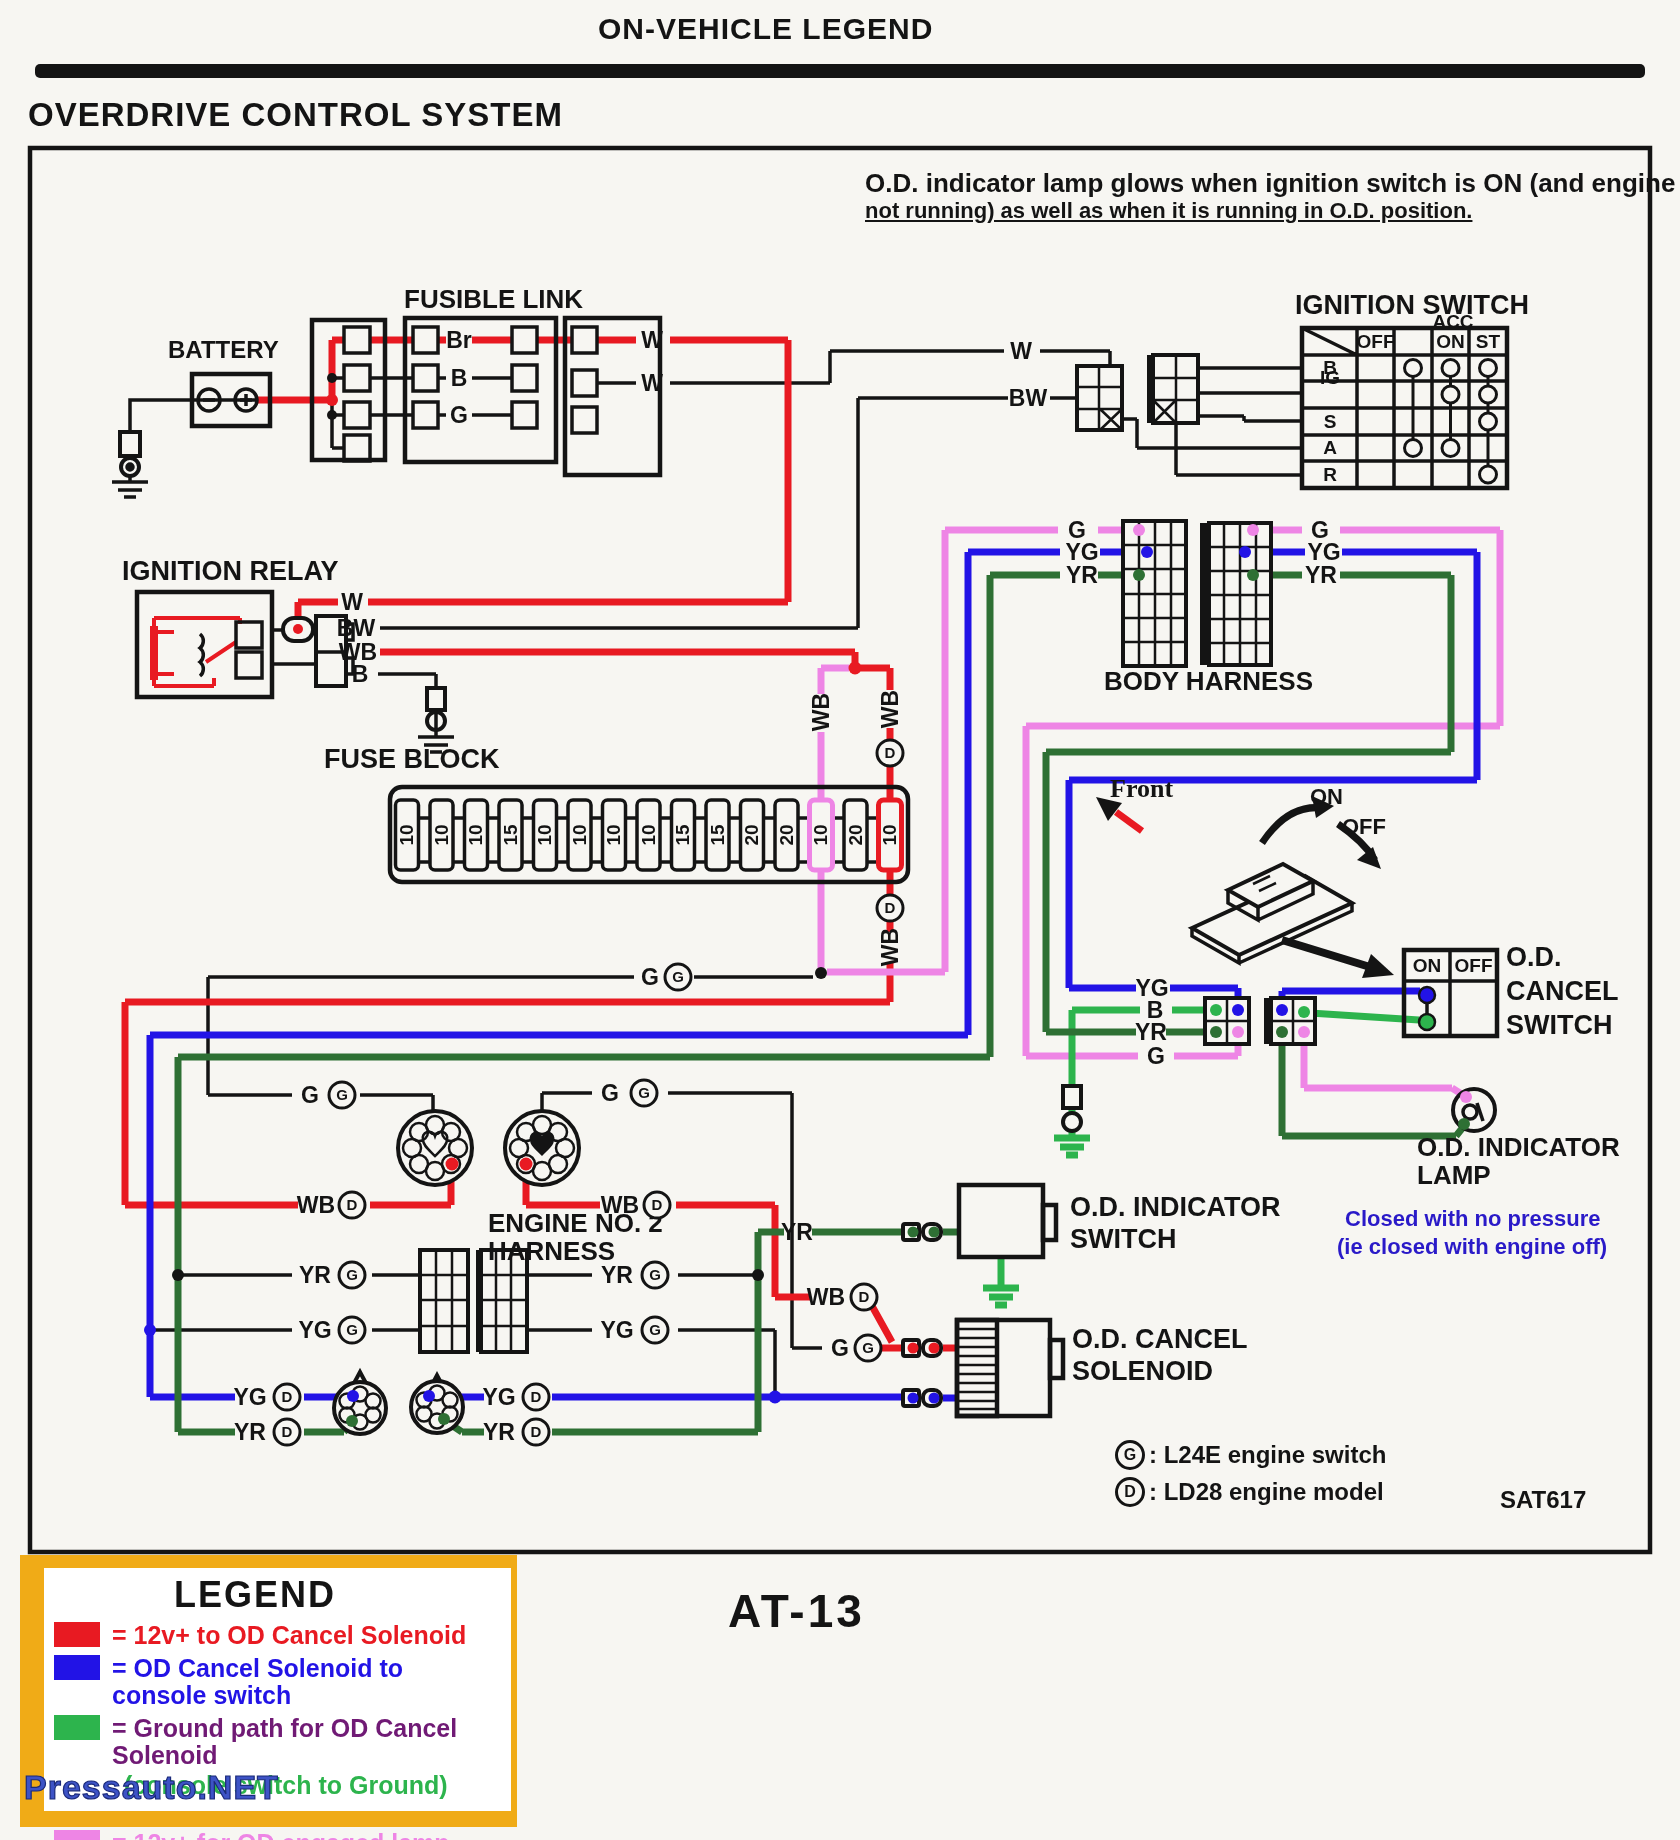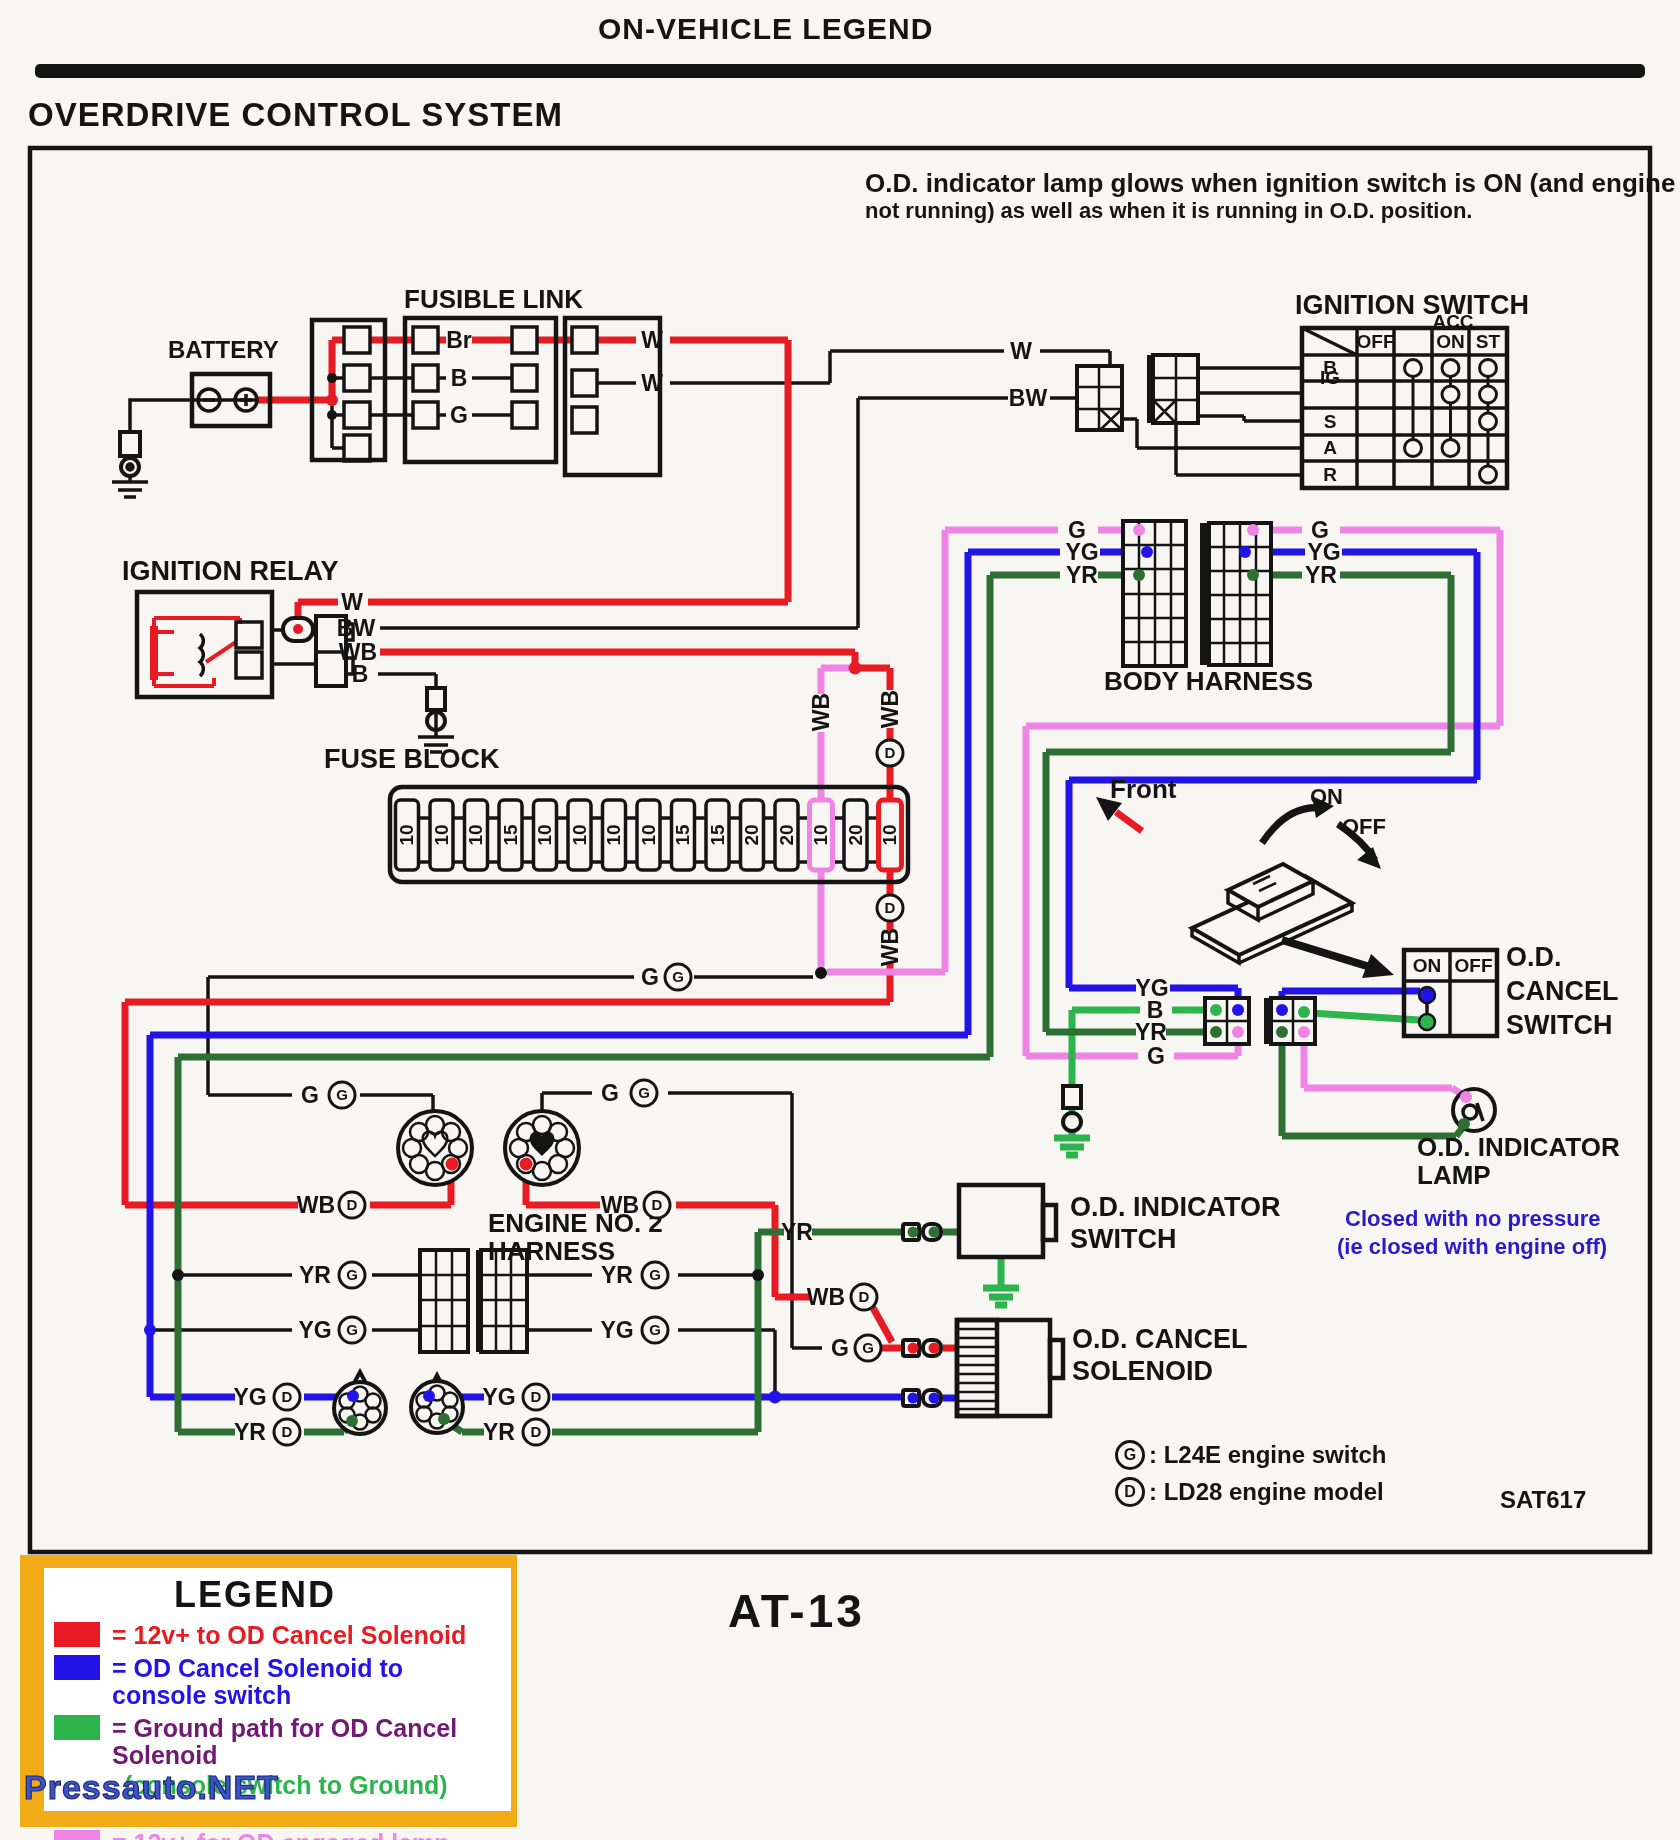--- a/index.html
+++ b/index.html
@@ -394,31 +394,31 @@
     <circle cx="913" cy="1398" r="5.5" class="fblue"></circle>
         <circle cx="934" cy="1398" r="5.5" class="fblue"></circle>
     <circle cx="1466" cy="1097" r="6" class="fpink"></circle>
         <circle cx="1464" cy="1124" r="6" class="fdgreen"></circle>
   </g>
 </svg>
 
 <div class="lab" style="left:598px;top:12px;font-size:30px;letter-spacing:1px;">ON-VEHICLE LEGEND</div>
 <div class="lab" style="left:28px;top:96px;font-size:33px;letter-spacing:1px;">OVERDRIVE CONTROL SYSTEM</div>
 <div class="lab" style="left:865px;top:168px;font-size:26px;">O.D. indicator lamp glows when ignition switch is ON (and engine</div>
-<div class="lab" style="left:865px;top:198px;font-size:22px;">not running) as well as when it is running in O.D. position.</div>
+<div class="lab" style="left:865px;top:198px;font-size:22px;text-decoration:underline;">not running) as well as when it is running in O.D. position.</div>
 
 <div class="lab comp" style="left:168px;top:336px;font-size:24px;">BATTERY</div>
 <div class="lab comp" style="left:404px;top:284px;">FUSIBLE LINK</div>
 <div class="lab comp27" style="left:1295px;top:290px;">IGNITION SWITCH</div>
 <div class="lab comp27" style="left:122px;top:556px;">IGNITION RELAY</div>
 <div class="lab comp27" style="left:324px;top:744px;">FUSE BLOCK</div>
 <div class="lab comp" style="left:1104px;top:666px;">BODY HARNESS</div>
 <div class="lab comp" style="left:488px;top:1208px;">ENGINE NO. 2</div>
 <div class="lab comp" style="left:488px;top:1236px;">HARNESS</div>
-<div class="lab comp" style="left:1110px;top:774px;">Front</div>
+<div class="lab comp" style="left:1110px;top:774px;font-family:Liberation Serif, serif;">Front</div>
 <div class="lab" style="left:1310px;top:784px;font-size:22px;">ON</div>
 <div class="lab" style="left:1342px;top:814px;font-size:22px;">OFF</div>
 <div class="lab comp27" style="left:1506px;top:942px;">O.D.</div>
 <div class="lab comp27" style="left:1506px;top:976px;">CANCEL</div>
 <div class="lab comp27" style="left:1506px;top:1010px;">SWITCH</div>
 <div class="lab comp" style="left:1417px;top:1132px;">O.D. INDICATOR</div>
 <div class="lab comp" style="left:1417px;top:1160px;">LAMP</div>
 <div class="lab comp27" style="left:1070px;top:1192px;">O.D. INDICATOR</div>
 <div class="lab comp27" style="left:1070px;top:1224px;">SWITCH</div>
 <div class="lab bluenote" style="left:1345px;top:1206px;">Closed with no pressure</div>

